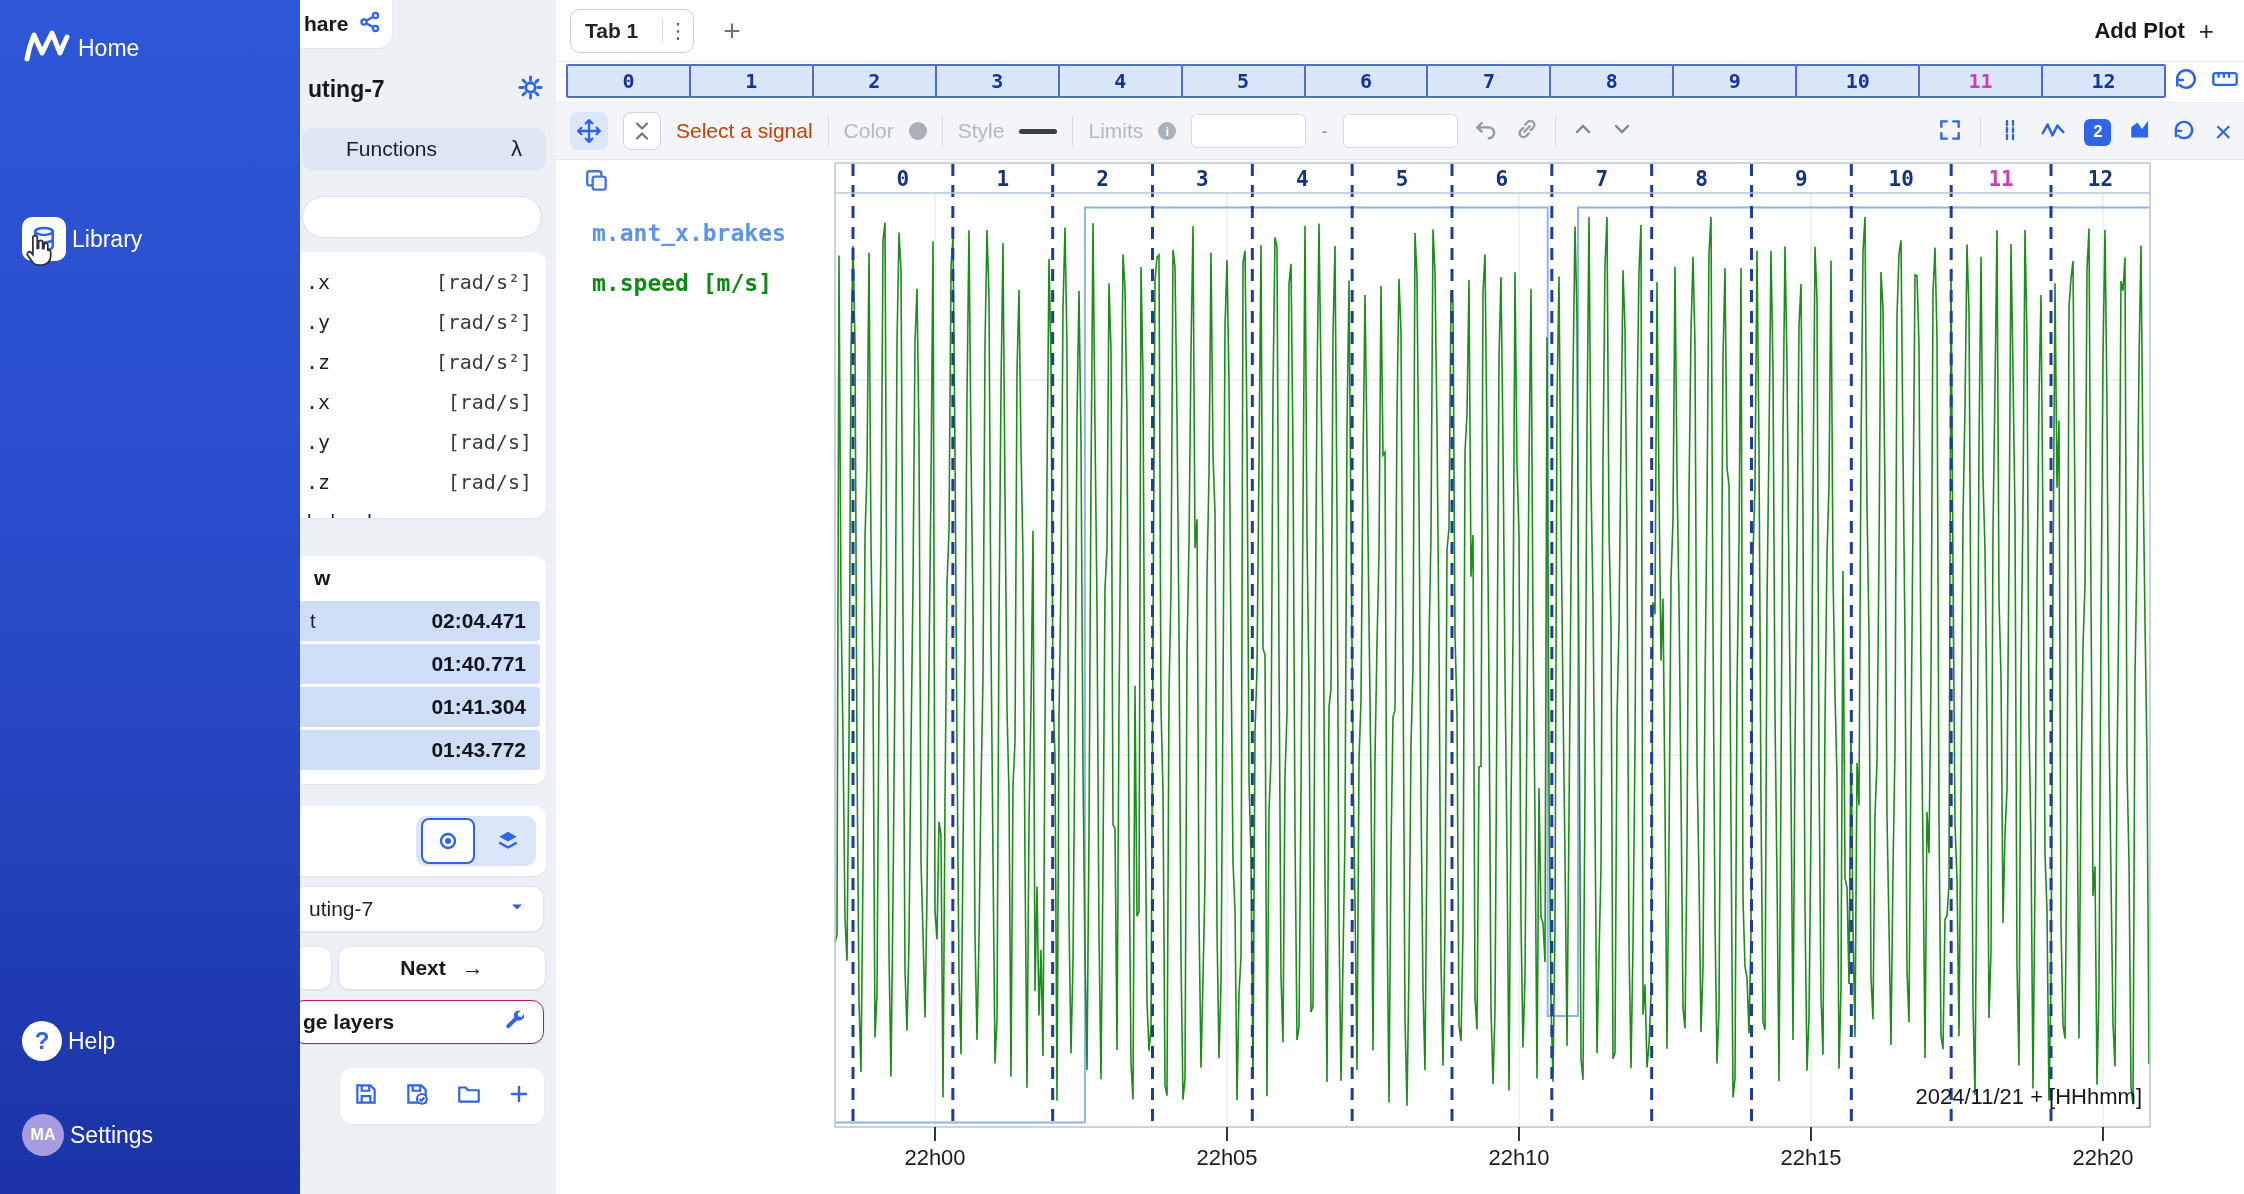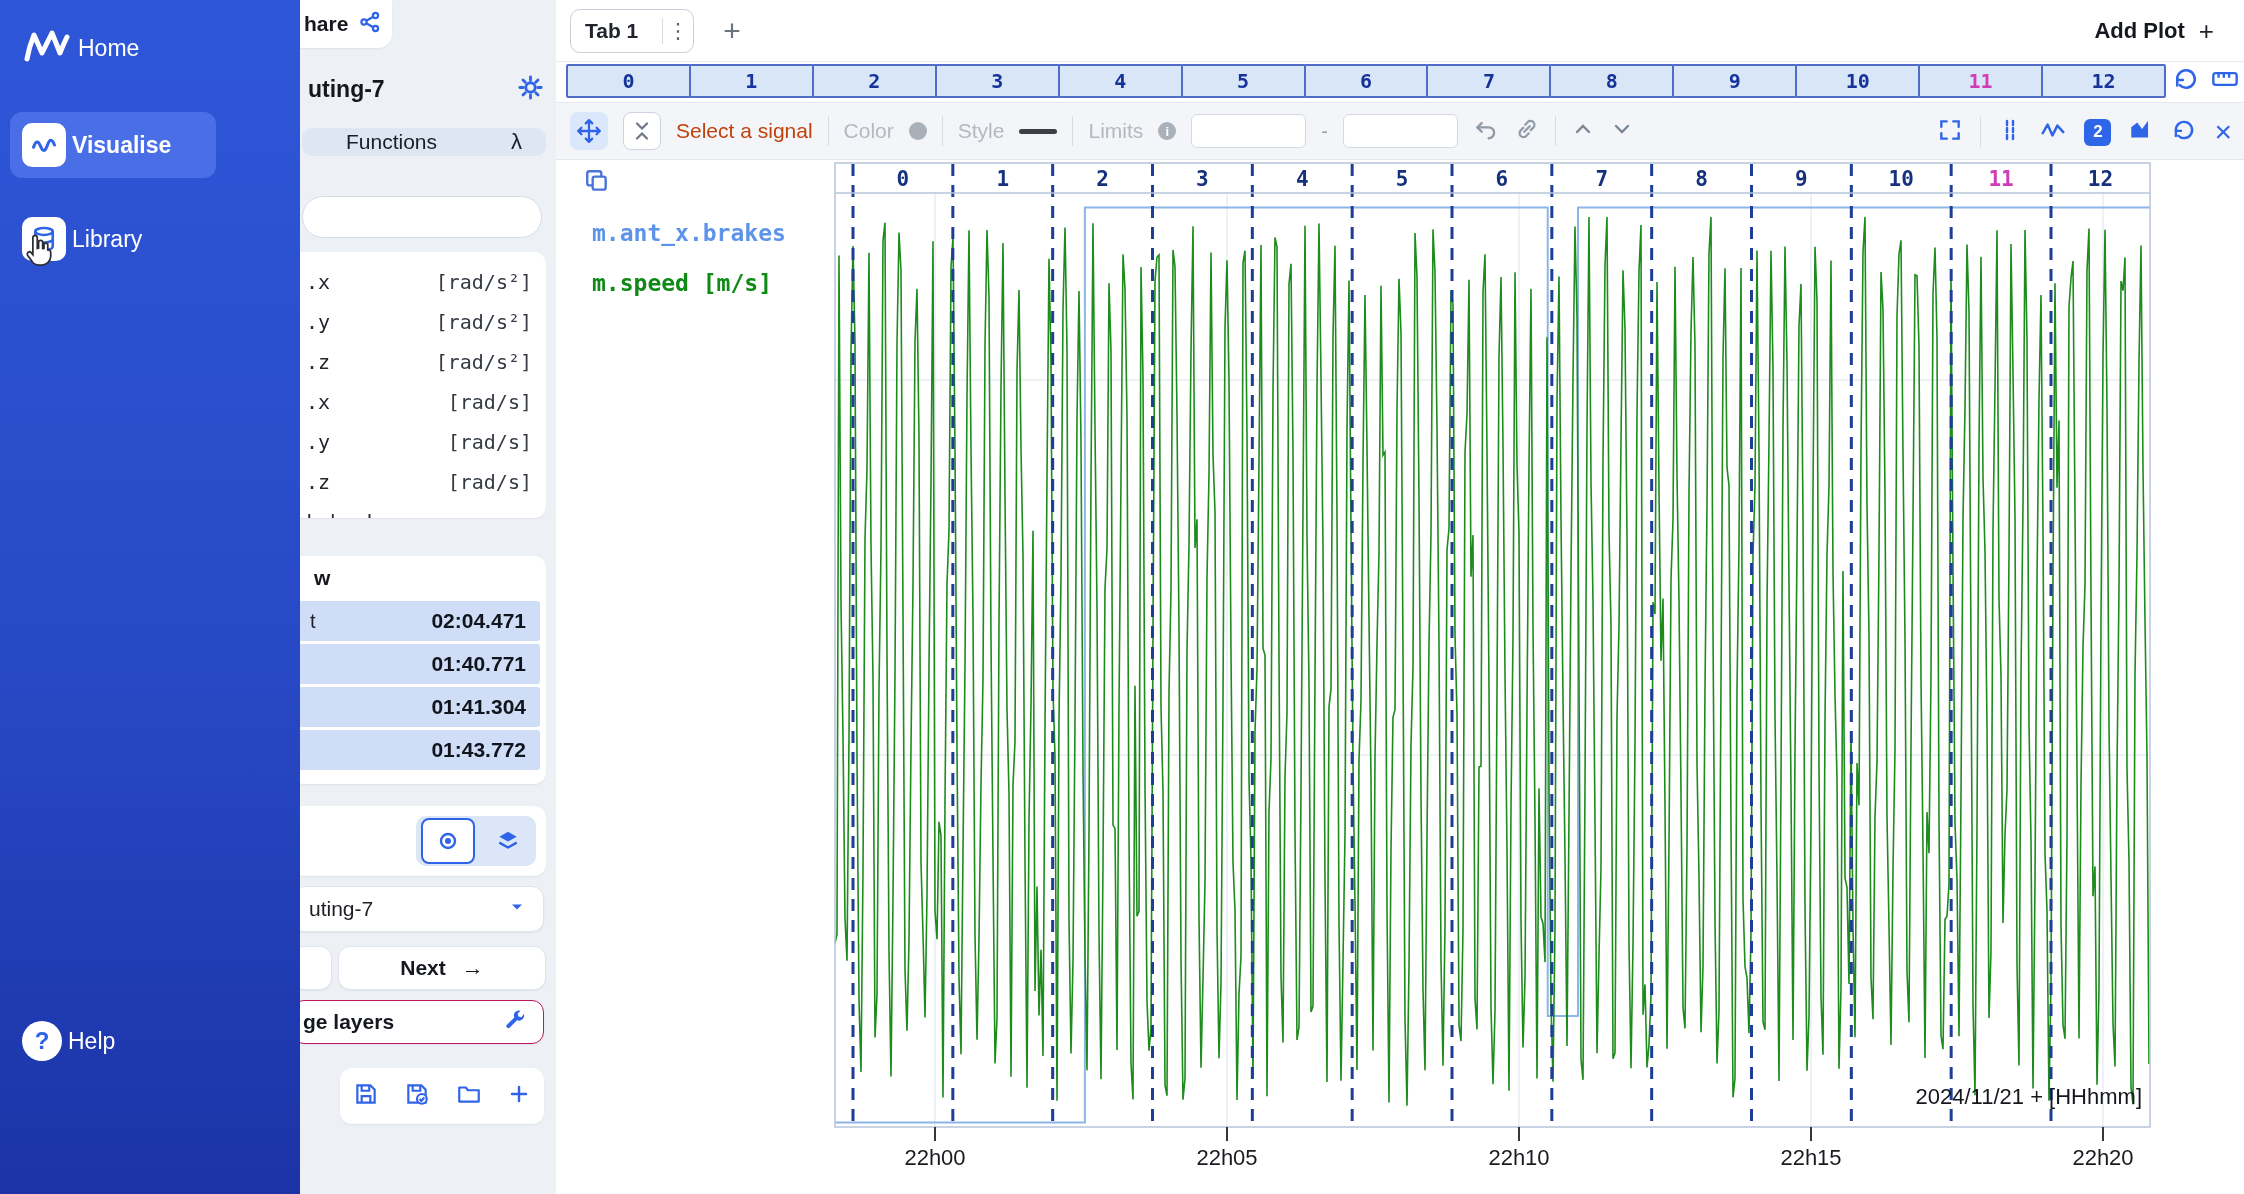--- a/index.html
+++ b/index.html
@@ -29,21 +29,21 @@
   #status-tooltip{position:absolute;left:0;bottom:0;width:398px;height:34px;z-index:40;background:#3b3f46;
     color:#eef0f3;font-size:19px;line-height:34px;padding-left:12px;box-sizing:border-box;border-radius:0 6px 0 0;}
 
   
   #panel{position:absolute;left:300px;top:0;width:256px;height:1194px;background:#edf0f5;z-index:5;overflow:hidden;}
   .card{position:absolute;background:#fff;border-radius:12px;box-shadow:0 1px 2px rgba(20,30,60,.06);box-sizing:border-box;}
   #share-card{left:0;top:0;width:92px;height:48px;border-radius:0 0 14px 0;display:flex;align-items:center;gap:10px;padding-left:4px;}
   #share-card .frag{font-size:21px;font-weight:bold;color:#15171c;}
   #dataset-header{position:absolute;left:8px;top:74px;width:236px;display:flex;align-items:center;justify-content:space-between;}
   #dataset-header .title{font-size:23px;font-weight:800;color:#14171d;}
-  #functions-tab{position:absolute;left:2px;top:128px;width:244px;height:28px;background:#dfe6f3;border-radius:10px;
+  #functions-tab{position:absolute;left:2px;top:128px;width:244px;height:42px;background:#dfe6f3;border-radius:10px;
     display:flex;align-items:center;justify-content:space-between;padding:0 24px 0 44px;box-sizing:border-box;}
   #functions-tab .lbl{font-size:21px;color:#1a1e26;font-weight:500;}
   #functions-tab .lambda{font-size:22px;color:#1a1e26;}
   #search-pill{position:absolute;left:2px;top:196px;width:240px;height:42px;background:#fff;border:1.5px solid #d7dce6;border-radius:21px;box-sizing:border-box;}
   #signals-card{left:-8px;top:252px;width:254px;height:266px;padding:10px 0;overflow:hidden;}
   .sig-row{height:40px;display:flex;align-items:center;justify-content:space-between;padding:0 14px;font-family:"DejaVu Sans Mono",monospace;}
   .sig-name{font-size:20px;color:#22262d;}
   .sig-unit{font-size:20px;color:#353b44;}
   #overview-card{left:-8px;top:556px;width:254px;height:228px;padding:8px 4px;overflow:hidden;}
   #overview-card .hdr{font-size:21px;font-weight:800;color:#14171d;padding:2px 0 8px 18px;}
@@ -459,41 +459,37 @@
 
   <div id="sidebar">
     <div id="nav-home" class="nav-row">
       <span>
         <svg width="50" height="38" viewBox="0 0 50 38" fill="none" stroke="#fff" stroke-width="5" stroke-linecap="round" stroke-linejoin="round">
           <path d="M5 32 Q7 20 12 8 L20 26 L30 6 L38 26 Q42 16 45 10"></path>
         </svg>
       </span>
       <span class="nav-label">Home</span>
     </div>
-    <div id="nav-visualise" class="nav-row">
-      <span class="icon-sq">
-        <svg width="28" height="28" viewBox="0 0 24 24" fill="none" stroke="#2f63e8" stroke-width="2.6" stroke-linecap="round" stroke-linejoin="round">
-          <path d="M3 14c2-6 4-6 6-1s4 5 6-1 4-5 6 0"></path>
-        </svg>
-      </span>
-      <span class="nav-label">Visualise</span>
-    </div>
     <div id="nav-library" class="nav-row">
       <span class="icon-sq">
         <svg width="28" height="28" viewBox="0 0 24 24" fill="none" stroke="#2f63e8" stroke-width="2.2">
           <ellipse cx="12" cy="5.5" rx="7.5" ry="3"></ellipse>
           <path d="M4.5 5.5v13c0 1.7 3.4 3 7.5 3s7.5-1.3 7.5-3v-13M4.5 12c0 1.7 3.4 3 7.5 3s7.5-1.3 7.5-3"></path>
         </svg>
       </span>
       <span class="nav-label">Library</span>
     </div>
     <span id="hand-cursor">
       <svg width="36" height="38" viewBox="0 0 24 26">
         <path d="M10 2.5c.83 0 1.5.67 1.5 1.5v7.2l.9-.2V7.2c0-.77.62-1.4 1.4-1.4.77 0 1.4.63 1.4 1.4v4.1l.9-.1V8.9c0-.72.58-1.3 1.3-1.3s1.3.58 1.3 1.3v3.4l.8.1c.7.1 1.2.7 1.2 1.4v2.8c0 3.3-2.7 6-6 6h-2c-1.9 0-3.7-.9-4.8-2.5l-2.9-4c-.5-.7-.4-1.7.3-2.2.6-.5 1.5-.4 2 .2l1.2 1.4V4c0-.83.67-1.5 1.5-1.5z" fill="#ffffff" stroke="#2b2e33" stroke-width="1.2"></path>
       </svg>
     </span>
     <div id="help-row" class="nav-row">
       <span class="help-circle">?</span>
       <span class="nav-label">Help</span>
     </div>
+    <div id="settings-row" class="nav-row">
+      <span class="avatar">MA</span>
+      <span class="nav-label">Settings</span>
+    </div>
   </div>
 
 </div>
 
 </body></html>

